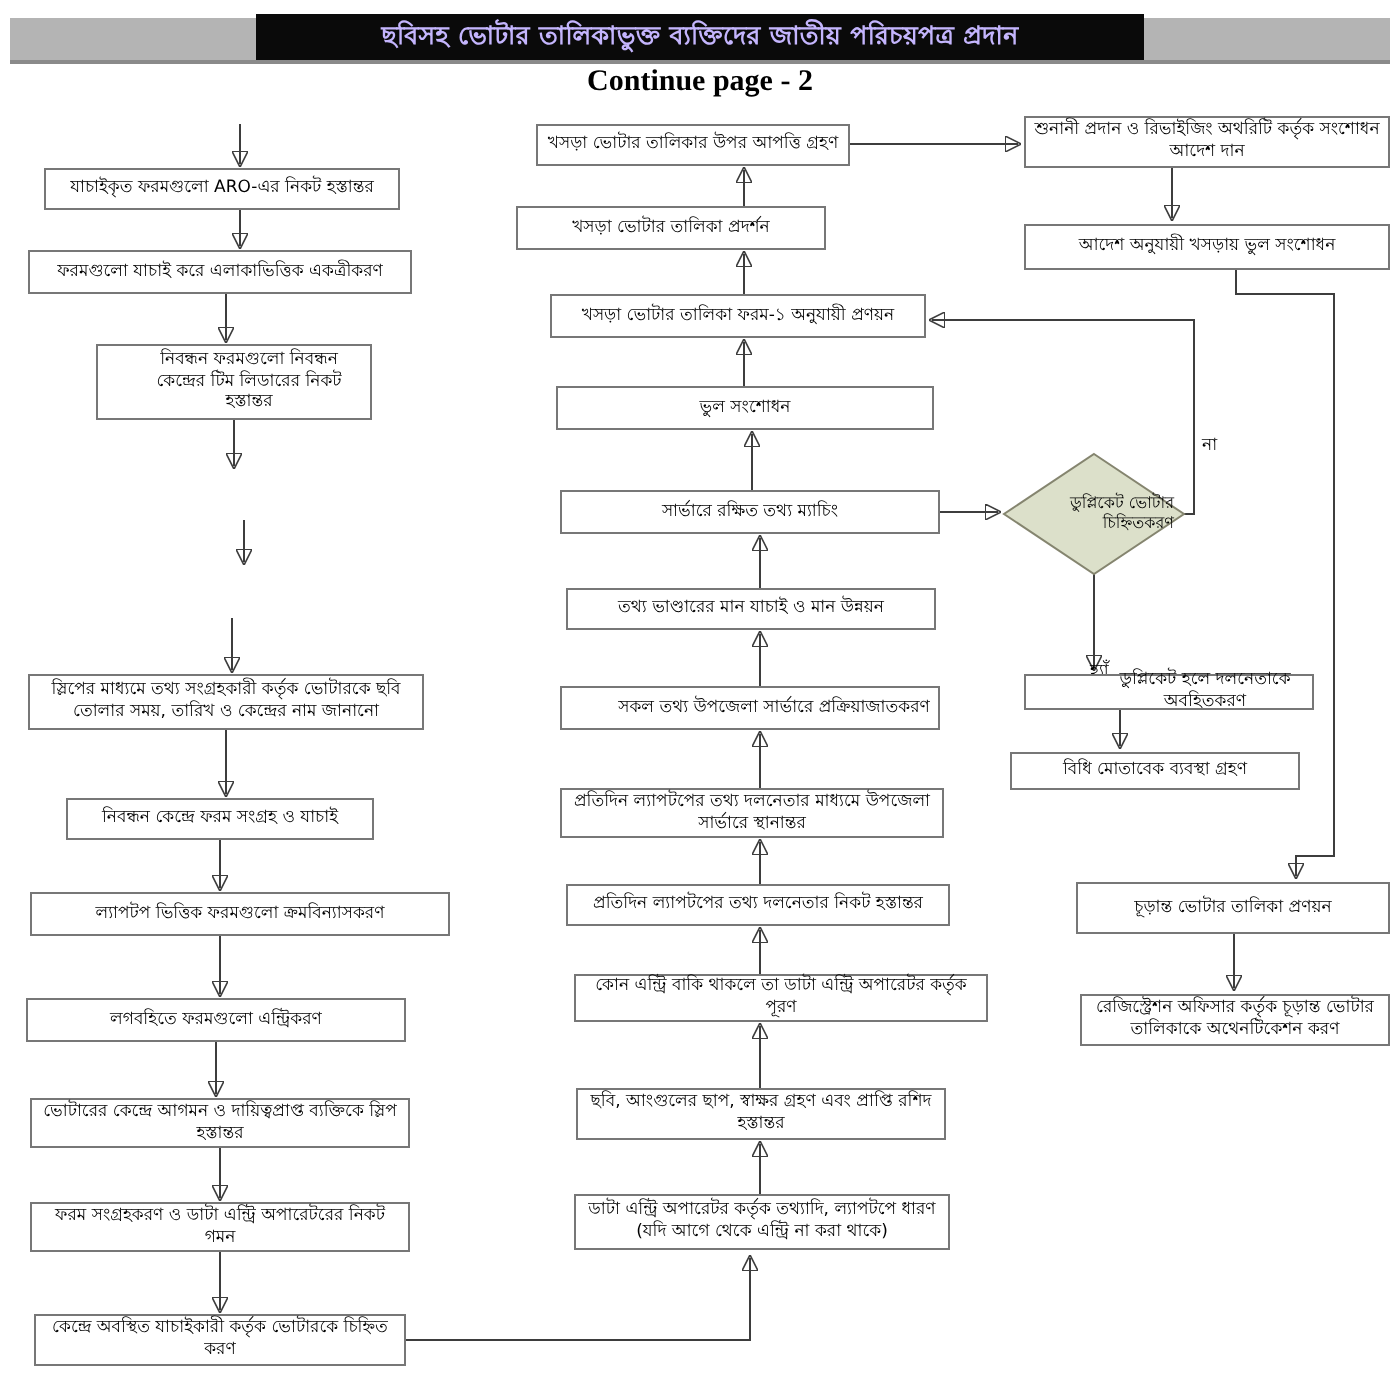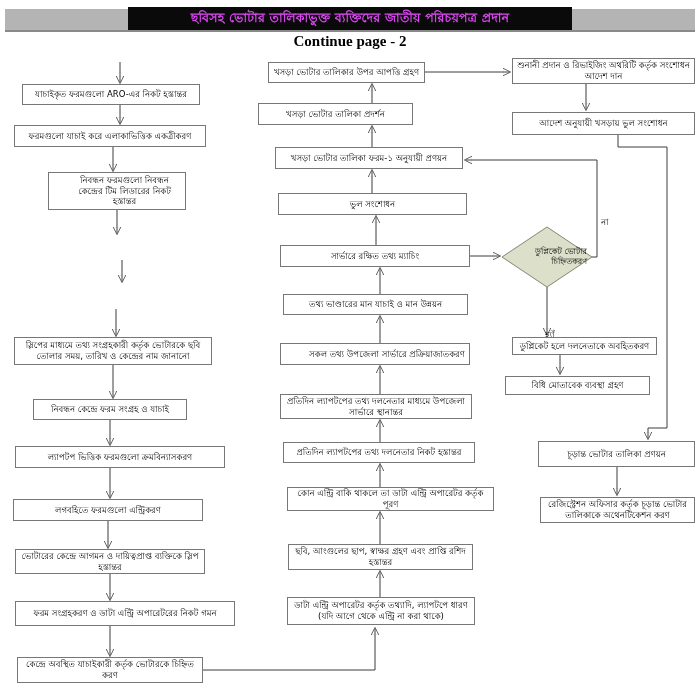--- a/index.html
+++ b/index.html
@@ -1,21 +1,21 @@
 <!DOCTYPE html>
 <html><head>
 <meta charset="utf-8">
 <style>
   html,body{margin:0;padding:0;background:#fff;}
   .page{position:relative;width:700px;height:700px;background:#ffffff;overflow:hidden;
         font-family:"DejaVu Sans","Liberation Sans",sans-serif;color:#000;}
   .titlebar{position:absolute;left:5px;top:9px;width:690px;height:21px;
             background:#b4b4b4;border-bottom:2px solid #8a8a8a;}
   .titlebox{position:absolute;left:128px;top:7px;width:444px;height:23px;background:#0a0a0a;
-            color:#d946ef;display:flex;align-items:center;justify-content:center;
+            color:#c4b5fd;display:flex;align-items:center;justify-content:center;
             font-size:12.5px;font-weight:bold;letter-spacing:.2px;}
   .subtitle{position:absolute;left:250px;top:33px;width:200px;text-align:center;
             font-family:"Liberation Serif","DejaVu Serif",serif;font-weight:bold;font-size:15px;}
   .box{position:absolute;background:#fff;border:1px solid #777;box-sizing:border-box;
        display:flex;align-items:center;justify-content:center;text-align:center;
        font-size:8.5px;line-height:1.25;padding:1px 4px;}
   .dtext{position:absolute;display:flex;align-items:center;justify-content:center;
          text-align:right;font-size:8px;line-height:1.2;}
   .flowlabel{position:absolute;font-size:8.5px;}
   svg.connectors{position:absolute;left:0;top:0;pointer-events:none;}
@@ -72,39 +72,39 @@
   </svg>
 
   <div class="box" style="left:22px;top:84px;width:178px;height:21px;">যাচাইকৃত ফরমগুলো ARO-এর নিকট হস্তান্তর</div>
   <div class="box" style="left:14px;top:125px;width:192px;height:22px;">ফরমগুলো যাচাই করে এলাকাভিত্তিক একত্রীকরণ</div>
   <div class="box" style="left:48px;top:172px;width:138px;height:38px;padding-left:19px;">নিবন্ধন ফরমগুলো নিবন্ধন কেন্দ্রের টিম লিডারের নিকট হস্তান্তর</div>
   <div class="box" style="left:14px;top:337px;width:198px;height:28px;">স্লিপের মাধ্যমে তথ্য সংগ্রহকারী কর্তৃক ভোটারকে ছবি তোলার সময়, তারিখ ও কেন্দ্রের নাম জানানো</div>
   <div class="box" style="left:33px;top:399px;width:154px;height:21px;">নিবন্ধন কেন্দ্রে ফরম সংগ্রহ ও যাচাই</div>
   <div class="box" style="left:15px;top:446px;width:210px;height:22px;">ল্যাপটপ ভিত্তিক ফরমগুলো ক্রমবিন্যাসকরণ</div>
   <div class="box" style="left:13px;top:499px;width:190px;height:22px;">লগবহিতে ফরমগুলো এন্ট্রিকরণ</div>
   <div class="box" style="left:15px;top:549px;width:190px;height:25px;">ভোটারের কেন্দ্রে আগমন ও দায়িত্বপ্রাপ্ত ব্যক্তিকে স্লিপ হস্তান্তর</div>
-  <div class="box" style="left:15px;top:601px;width:220px;height:25px;">ফরম সংগ্রহকরণ ও ডাটা এন্ট্রি অপারেটরের নিকট গমন</div>
+  <div class="box" style="left:15px;top:601px;width:190px;height:25px;">ফরম সংগ্রহকরণ ও ডাটা এন্ট্রি অপারেটরের নিকট গমন</div>
   <div class="box" style="left:17px;top:657px;width:186px;height:26px;">কেন্দ্রে অবস্থিত যাচাইকারী কর্তৃক ভোটারকে চিহ্নিত করণ</div>
 
   <div class="box" style="left:287px;top:597px;width:188px;height:28px;">ডাটা এন্ট্রি অপারেটর কর্তৃক তথ্যাদি, ল্যাপটপে ধারণ (যদি আগে থেকে এন্ট্রি না করা থাকে)</div>
   <div class="box" style="left:288px;top:544px;width:185px;height:26px;">ছবি, আংগুলের ছাপ, স্বাক্ষর গ্রহণ এবং প্রাপ্তি রশিদ হস্তান্তর</div>
   <div class="box" style="left:287px;top:487px;width:207px;height:24px;">কোন এন্ট্রি বাকি থাকলে তা ডাটা এন্ট্রি অপারেটর কর্তৃক পূরণ</div>
   <div class="box" style="left:283px;top:442px;width:192px;height:21px;">প্রতিদিন ল্যাপটপের তথ্য দলনেতার নিকট হস্তান্তর</div>
   <div class="box" style="left:280px;top:394px;width:192px;height:25px;">প্রতিদিন ল্যাপটপের তথ্য দলনেতার মাধ্যমে উপজেলা সার্ভারে স্থানান্তর</div>
   <div class="box" style="left:280px;top:343px;width:190px;height:22px;padding-left:28px;">সকল তথ্য উপজেলা সার্ভারে প্রক্রিয়াজাতকরণ</div>
   <div class="box" style="left:283px;top:294px;width:185px;height:21px;">তথ্য ভাণ্ডারের মান যাচাই ও মান উন্নয়ন</div>
   <div class="box" style="left:280px;top:245px;width:190px;height:22px;">সার্ভারে রক্ষিত তথ্য ম্যাচিং</div>
   <div class="box" style="left:278px;top:193px;width:189px;height:22px;">ভুল সংশোধন</div>
   <div class="box" style="left:275px;top:147px;width:188px;height:22px;">খসড়া ভোটার তালিকা ফরম-১ অনুযায়ী প্রণয়ন</div>
   <div class="box" style="left:258px;top:103px;width:155px;height:22px;">খসড়া ভোটার তালিকা প্রদর্শন</div>
   <div class="box" style="left:268px;top:62px;width:157px;height:21px;">খসড়া ভোটার তালিকার উপর আপত্তি গ্রহণ</div>
 
   <div class="box" style="left:512px;top:58px;width:183px;height:26px;">শুনানী প্রদান ও রিভাইজিং অথরিটি কর্তৃক সংশোধন আদেশ দান</div>
   <div class="box" style="left:512px;top:112px;width:183px;height:23px;">আদেশ অনুযায়ী খসড়ায় ভুল সংশোধন</div>
   <div class="dtext" style="left:507px;top:234px;width:80px;height:46px;">ডুপ্লিকেট ভোটার চিহ্নিতকরণ</div>
   <div class="flowlabel" style="left:601px;top:216px;">না</div>
   <div class="flowlabel" style="left:545px;top:297px;margin-top:32px;">হ্যাঁ</div>
-  <div class="box" style="left:512px;top:337px;width:145px;height:18px;">ডুপ্লিকেট হলে দলনেতাকে অবহিতকরণ</div>
+  <div class="box" style="left:512px;top:337px;width:145px;height:18px;padding-left:40px;">ডুপ্লিকেট হলে দলনেতাকে অবহিতকরণ</div>
   <div class="box" style="left:505px;top:376px;width:145px;height:19px;">বিধি মোতাবেক ব্যবস্থা গ্রহণ</div>
   <div class="box" style="left:538px;top:441px;width:157px;height:26px;">চূড়ান্ত ভোটার তালিকা প্রণয়ন</div>
   <div class="box" style="left:540px;top:497px;width:155px;height:26px;">রেজিস্ট্রেশন অফিসার কর্তৃক চূড়ান্ত ভোটার তালিকাকে অথেনটিকেশন করণ</div>
 
 </div>
 
 </body></html>

